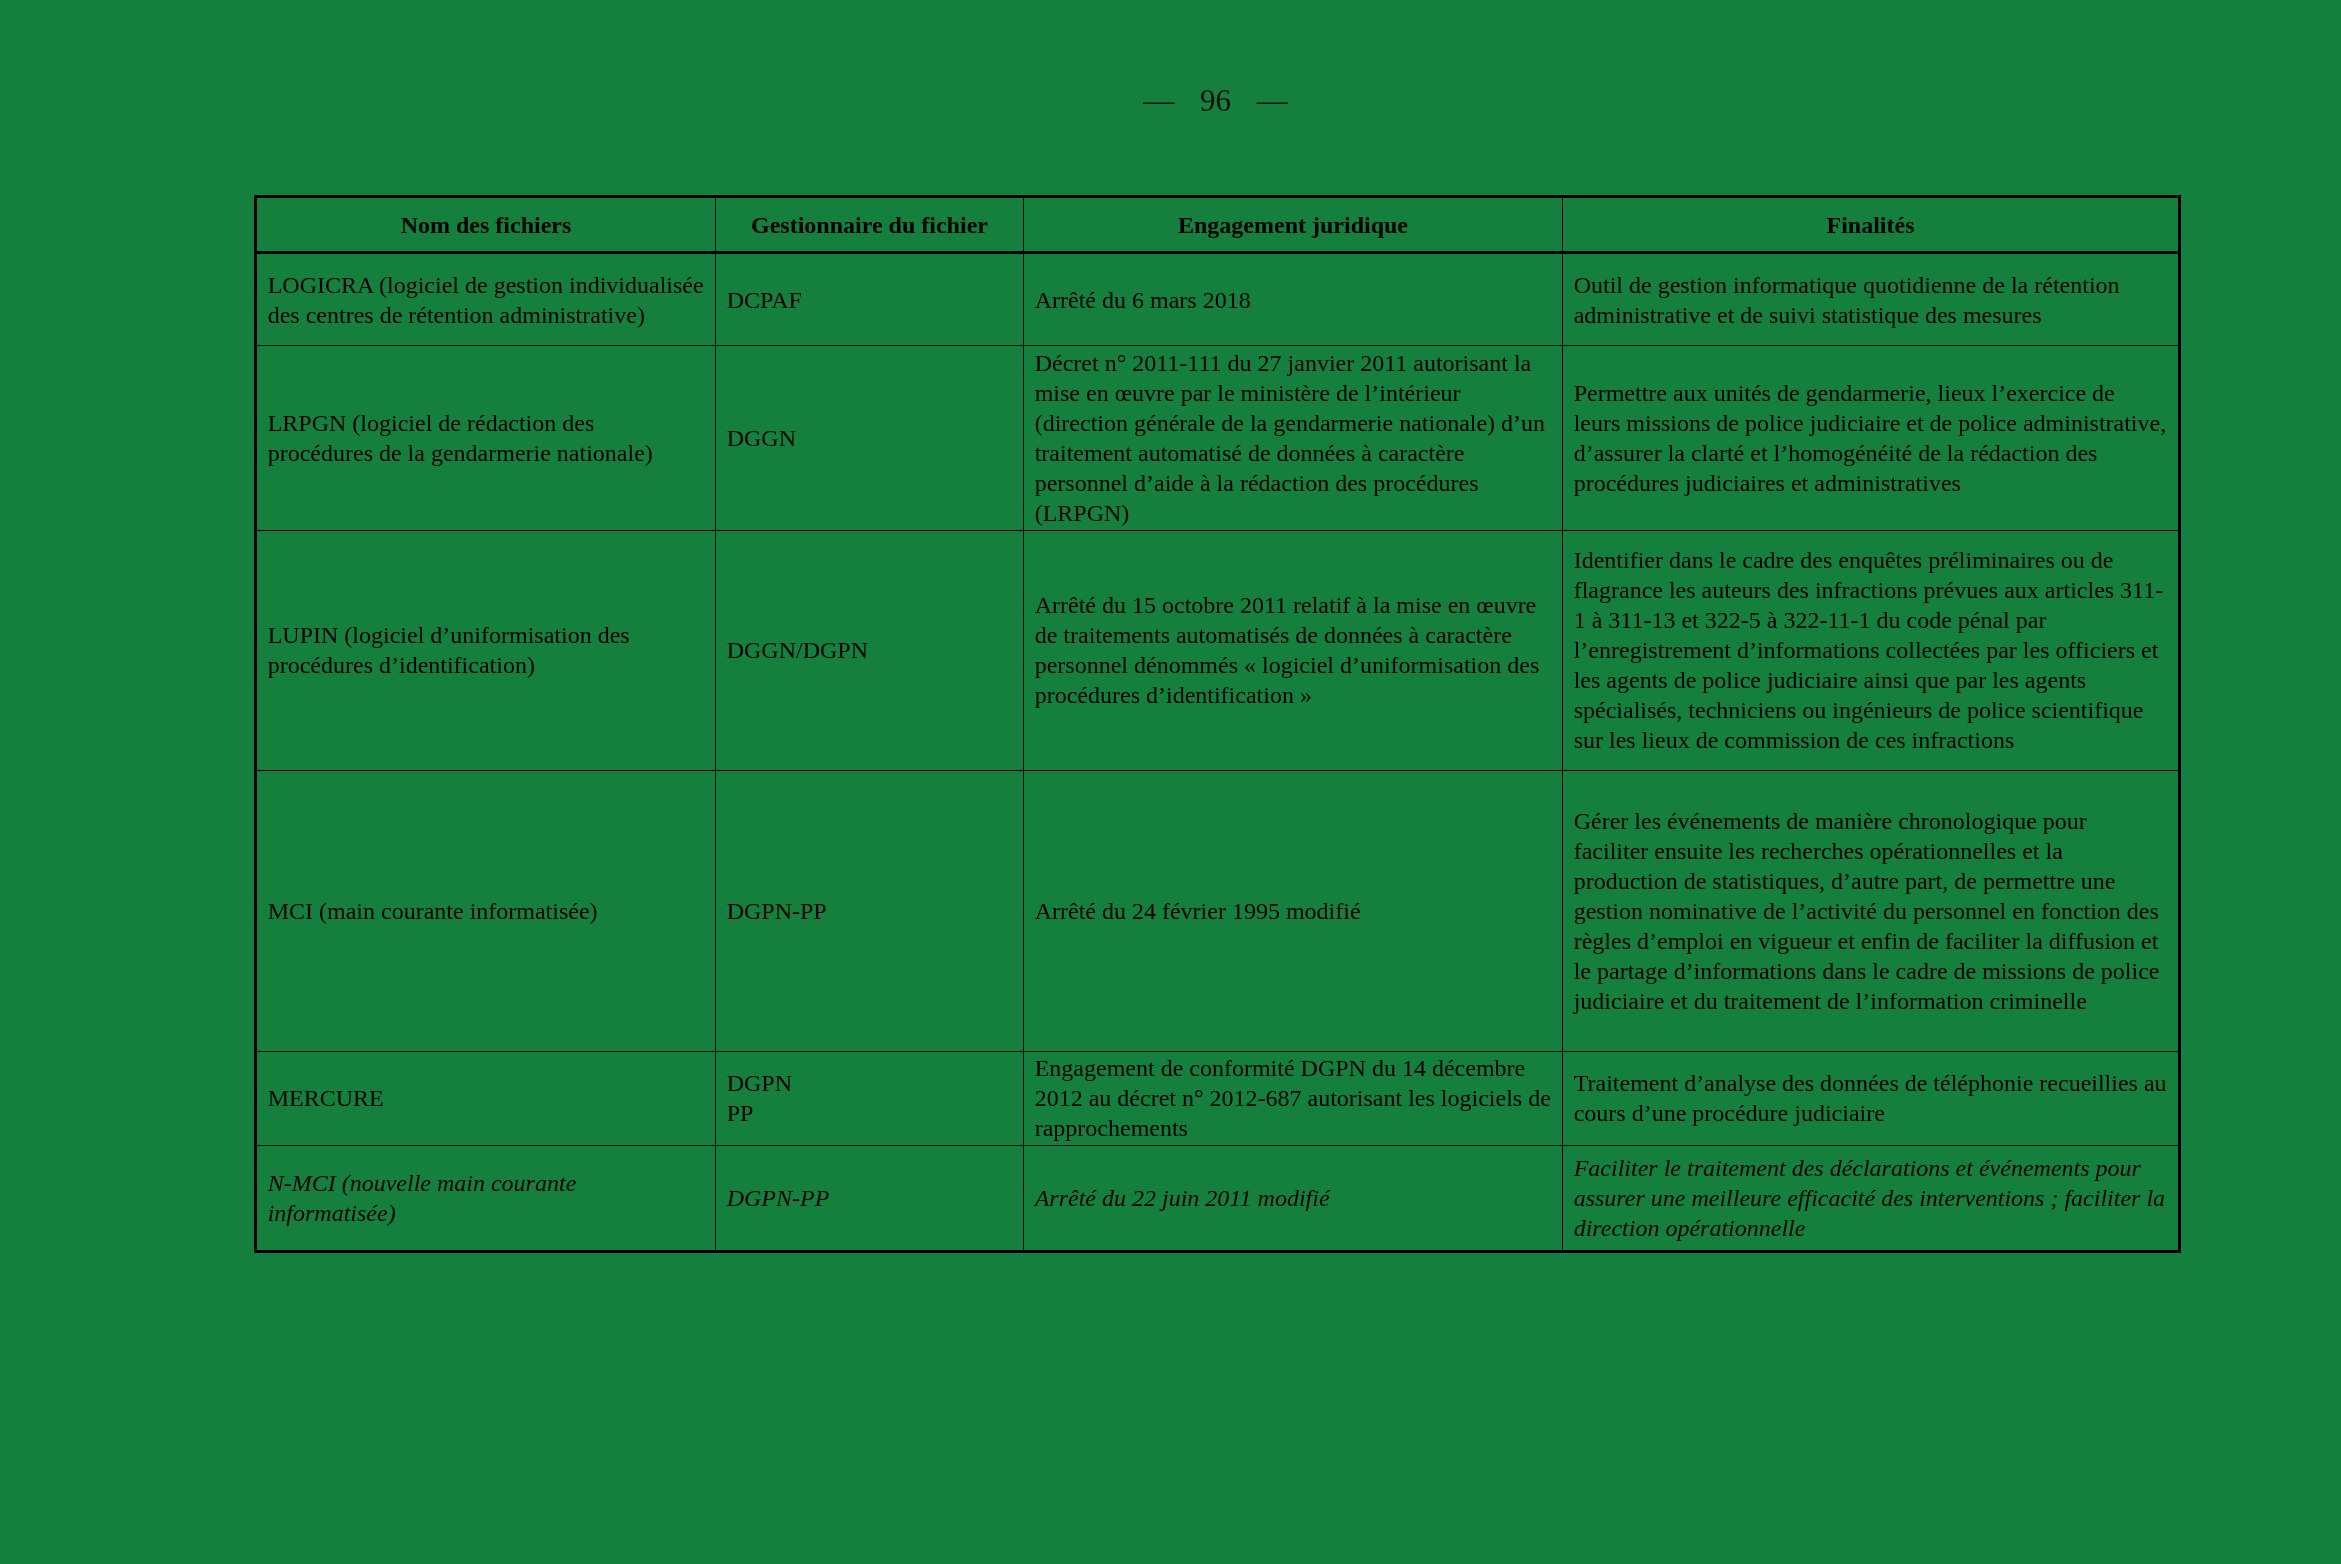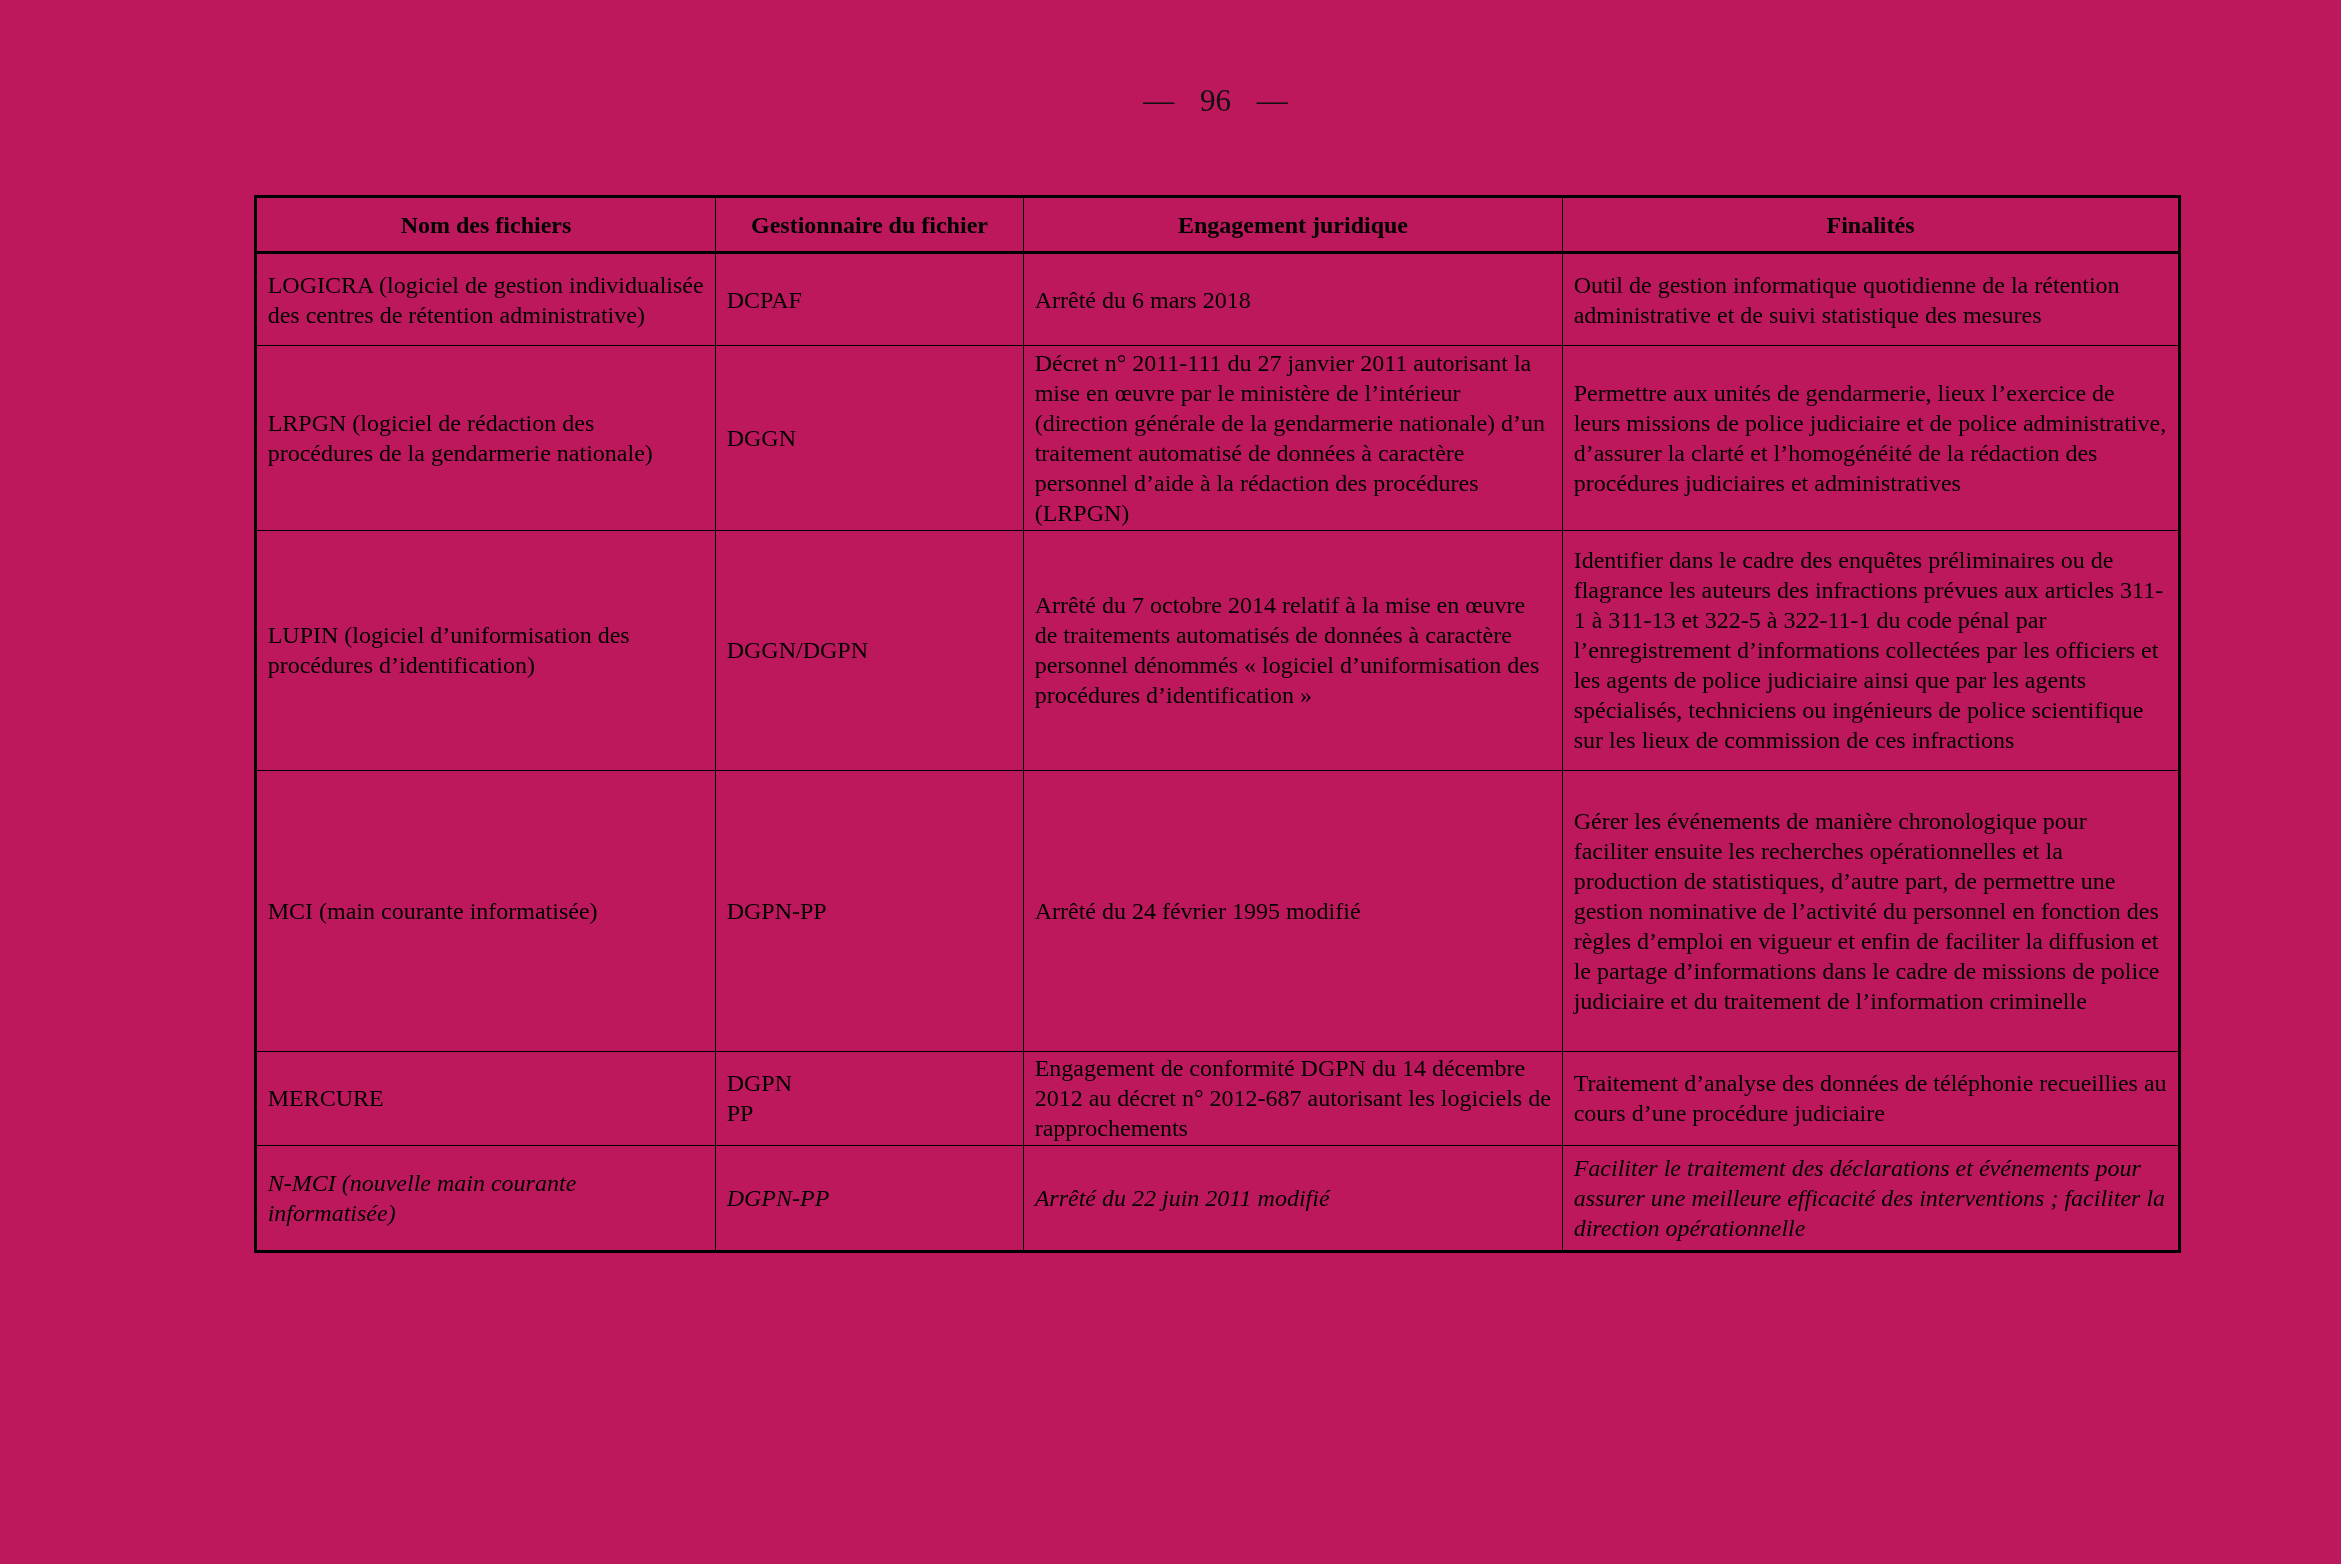--- a/index.html
+++ b/index.html
@@ -1,20 +1,20 @@
 <!DOCTYPE html>
 <html lang="fr" style="font-size:13.2px"><head>
 <meta charset="utf-8">
 <style>
   html, body { margin: 0; padding: 0; background: #ffffff; }
   .page {
     position: relative;
     width: 2342px;
     height: 1564px;
-    background: #be185d;
+    background: #15803d;
     font-family: "Liberation Serif", "DejaVu Serif", serif;
     color: #000000;
   }
   .page-number {
     position: absolute;
     left: 254px;
     top: 83px;
     width: 1923px;
     text-align: center;
     font-size: 31px;
@@ -89,21 +89,21 @@
       </tr>
       <tr class="r2">
         <td class="cell">LRPGN (logiciel de rédaction des procédures de la gendarmerie nationale)</td>
         <td class="cell">DGGN</td>
         <td class="cell">Décret n° 2011-111 du 27 janvier 2011 autorisant la mise en œuvre par le ministère de l’intérieur (direction générale de la gendarmerie nationale) d’un traitement automatisé de données à caractère personnel d’aide à la rédaction des procédures (LRPGN)</td>
         <td class="cell">Permettre aux unités de gendarmerie, lieux l’exercice de leurs missions de police judiciaire et de police administrative, d’assurer la clarté et l’homogénéité de la rédaction des procédures judiciaires et administratives</td>
       </tr>
       <tr class="r4">
         <td class="cell">LUPIN (logiciel d’uniformisation des procédures d’identification)</td>
         <td class="cell">DGGN/DGPN</td>
-        <td class="cell">Arrêté du 7 octobre 2014 relatif à la mise en œuvre de traitements automatisés de données à caractère personnel dénommés « logiciel d’uniformisation des procédures d’identification »</td>
+        <td class="cell">Arrêté du 15 octobre 2011 relatif à la mise en œuvre de traitements automatisés de données à caractère personnel dénommés « logiciel d’uniformisation des procédures d’identification »</td>
         <td class="cell">Identifier dans le cadre des enquêtes préliminaires ou de flagrance les auteurs des infractions prévues aux articles 311-1 à 311-13 et 322-5 à 322-11-1 du code pénal par l’enregistrement d’informations collectées par les officiers et les agents de police judiciaire ainsi que par les agents spécialisés, techniciens ou ingénieurs de police scientifique sur les lieux de commission de ces infractions</td>
       </tr>
       <tr class="r5">
         <td class="cell">MCI (main courante informatisée)</td>
         <td class="cell">DGPN-PP</td>
         <td class="cell">Arrêté du 24 février 1995 modifié</td>
         <td class="cell">Gérer les événements de manière chronologique pour faciliter ensuite les recherches opérationnelles et la production de statistiques, d’autre part, de permettre une gestion nominative de l’activité du personnel en fonction des règles d’emploi en vigueur et enfin de faciliter la diffusion et le partage d’informations dans le cadre de missions de police judiciaire et du traitement de l’information criminelle</td>
       </tr>
       <tr class="r6">
         <td class="cell">MERCURE</td>

